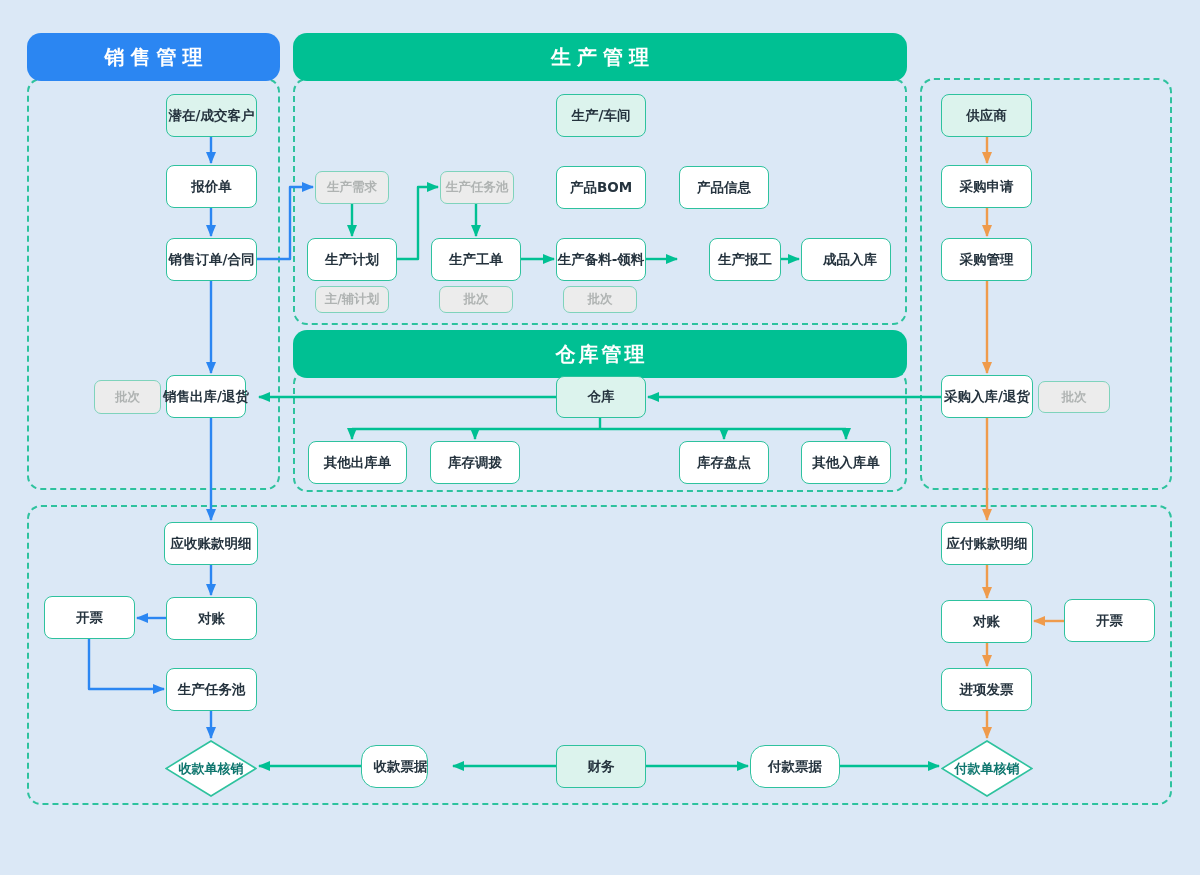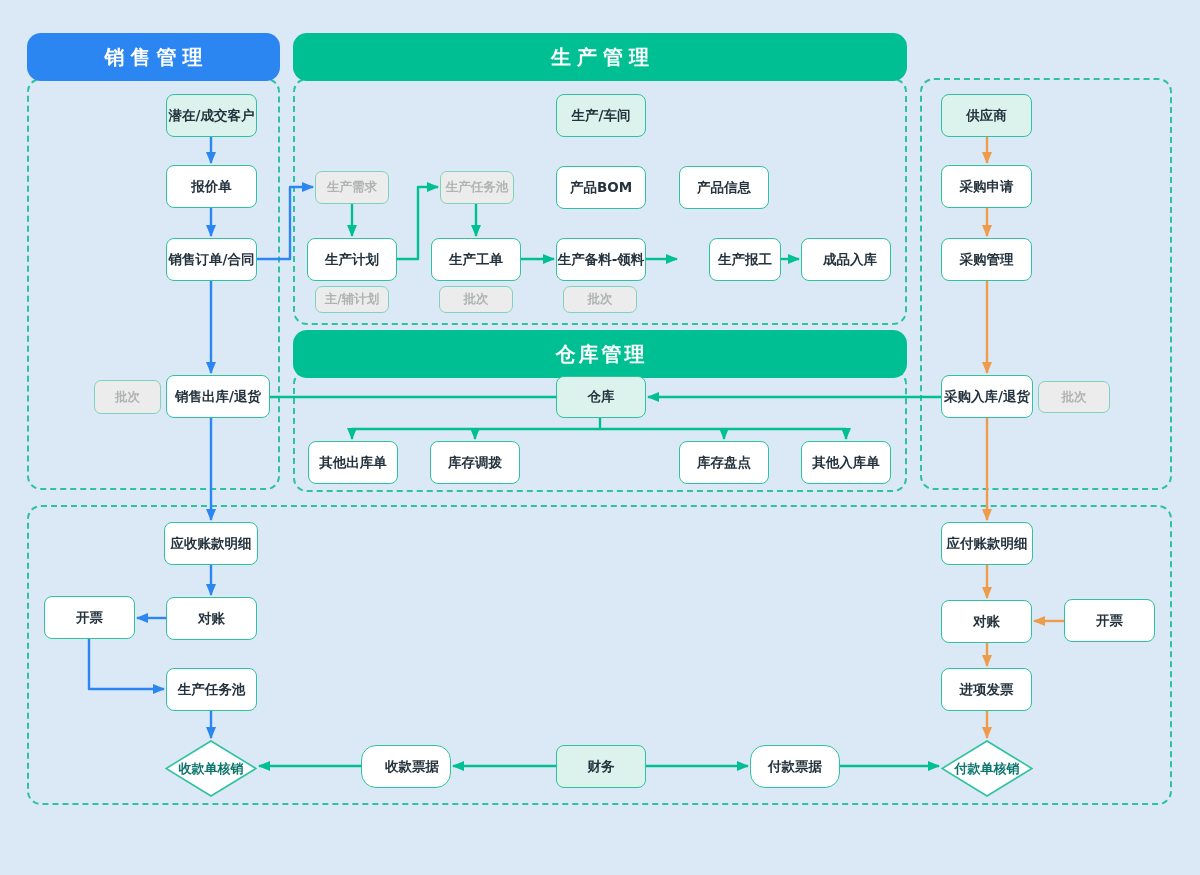--- a/index.html
+++ b/index.html
@@ -122,21 +122,21 @@
       <path d="M1064,621 L1034,621" fill="none" stroke="#ef9b4c" stroke-width="2.4" stroke-linejoin="round" marker-end="url(#arrow-orange)"></path>
       <path d="M987,643 L987,666" fill="none" stroke="#ef9b4c" stroke-width="2.4" stroke-linejoin="round" marker-end="url(#arrow-orange)"></path>
       <path d="M987,711 L987,738" fill="none" stroke="#ef9b4c" stroke-width="2.4" stroke-linejoin="round" marker-end="url(#arrow-orange)"></path>
     </svg>
 
   <div class="nodes">
       <div class="node green-box" style="left: 166px; top: 94px; width: 91px; height: 43px;">潜在/成交客户</div>
       <div class="node " style="left: 166px; top: 165px; width: 91px; height: 43px;">报价单</div>
       <div class="node " style="left: 166px; top: 238px; width: 91px; height: 43px;">销售订单/合同</div>
       <div class="node gray" style="left: 94px; top: 380px; width: 67px; height: 34px;">批次</div>
-      <div class="node " style="left: 166px; top: 375px; width: 104px; height: 43px;">销售出库/退货</div>
+      <div class="node " style="left: 166px; top: 375px; width: 80px; height: 43px;">销售出库/退货</div>
       <div class="node " style="left: 164px; top: 522px; width: 94px; height: 43px;">应收账款明细</div>
       <div class="node " style="left: 166px; top: 597px; width: 91px; height: 43px;">对账</div>
       <div class="node " style="left: 44px; top: 596px; width: 91px; height: 43px;">开票</div>
       <div class="node " style="left: 166px; top: 668px; width: 91px; height: 43px;">生产任务池</div>
       <div class="node diamond" style="left: 165px; top: 740px; width: 92px; height: 57px;">
         <svg width="92" height="57">
           <polygon points="46,1 91,28.5 46,56 1,28.5" fill="#ffffff" stroke="#2ec29e" stroke-width="1.6"></polygon>
         </svg>
         <span class="dlabel">收款单核销</span>
       </div>
@@ -147,37 +147,37 @@
       <div class="node " style="left: 679px; top: 166px; width: 90px; height: 43px;">产品信息</div>
       <div class="node " style="left: 307px; top: 238px; width: 90px; height: 43px;">生产计划</div>
       <div class="node gray" style="left: 315px; top: 286px; width: 74px; height: 27px;">主/辅计划</div>
       <div class="node " style="left: 431px; top: 238px; width: 90px; height: 43px;">生产工单</div>
       <div class="node gray" style="left: 439px; top: 286px; width: 74px; height: 27px;">批次</div>
       <div class="node " style="left: 556px; top: 238px; width: 90px; height: 43px;">生产备料-领料</div>
       <div class="node gray" style="left: 563px; top: 286px; width: 74px; height: 27px;">批次</div>
       <div class="node " style="left: 709px; top: 238px; width: 72px; height: 43px;">生产报工</div>
       <div class="node " style="left: 801px; top: 238px; width: 90px; height: 43px; padding-left: 8px;">成品入库</div>
       <div class="node green-box" style="left: 556px; top: 376px; width: 90px; height: 42px;">仓库</div>
-      <div class="node " style="left: 308px; top: 441px; width: 90px; height: 43px;">其他出库单</div>
+      <div class="node " style="left: 308px; top: 441px; width: 99px; height: 43px;">其他出库单</div>
       <div class="node " style="left: 430px; top: 441px; width: 90px; height: 43px;">库存调拨</div>
       <div class="node " style="left: 679px; top: 441px; width: 90px; height: 43px;">库存盘点</div>
       <div class="node " style="left: 801px; top: 441px; width: 90px; height: 43px;">其他入库单</div>
       <div class="node green-box" style="left: 941px; top: 94px; width: 91px; height: 43px;">供应商</div>
       <div class="node " style="left: 941px; top: 165px; width: 91px; height: 43px;">采购申请</div>
       <div class="node " style="left: 941px; top: 238px; width: 91px; height: 43px;">采购管理</div>
       <div class="node " style="left: 941px; top: 375px; width: 92px; height: 43px;">采购入库/退货</div>
       <div class="node gray" style="left: 1038px; top: 381px; width: 72px; height: 32px;">批次</div>
       <div class="node " style="left: 941px; top: 522px; width: 92px; height: 43px;">应付账款明细</div>
       <div class="node " style="left: 941px; top: 600px; width: 91px; height: 43px;">对账</div>
       <div class="node " style="left: 1064px; top: 599px; width: 91px; height: 43px;">开票</div>
       <div class="node " style="left: 941px; top: 668px; width: 91px; height: 43px;">进项发票</div>
       <div class="node diamond" style="left: 941px; top: 740px; width: 92px; height: 57px;">
         <svg width="92" height="57">
           <polygon points="46,1 91,28.5 46,56 1,28.5" fill="#ffffff" stroke="#2ec29e" stroke-width="1.6"></polygon>
         </svg>
         <span class="dlabel">付款单核销</span>
       </div>
-      <div class="node pill" style="left: 361px; top: 745px; width: 90px; height: 43px; padding-left: 12px;">收款票据</div>
+      <div class="node pill" style="left: 361px; top: 745px; width: 67px; height: 43px; padding-left: 12px;">收款票据</div>
       <div class="node green-box" style="left: 556px; top: 745px; width: 90px; height: 43px;">财务</div>
       <div class="node pill" style="left: 750px; top: 745px; width: 90px; height: 43px;">付款票据</div>
     </div>
 
 </div>
 
 </body></html>

